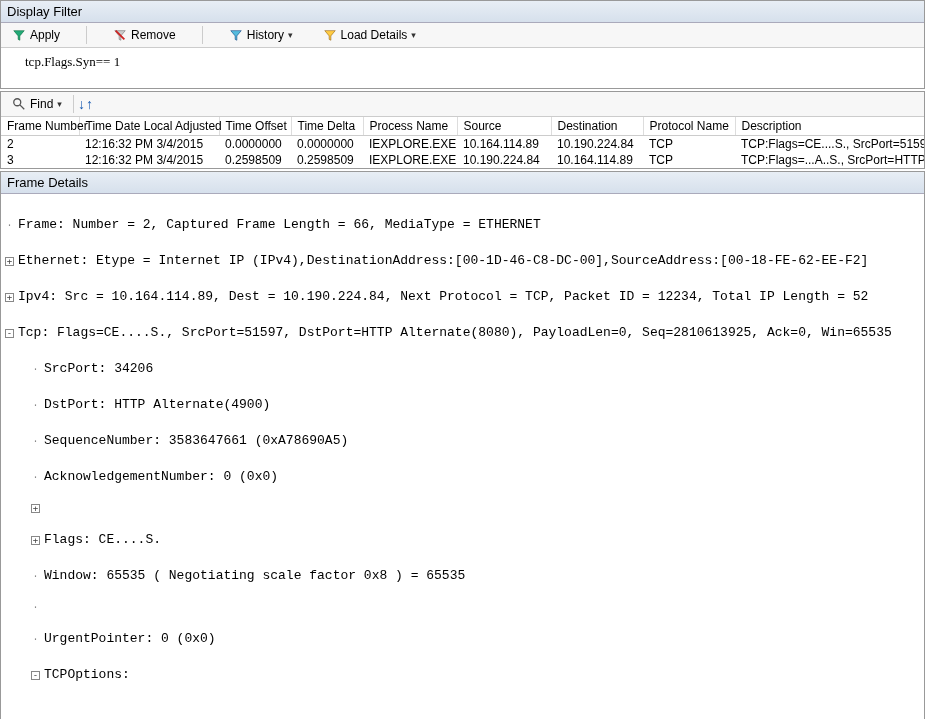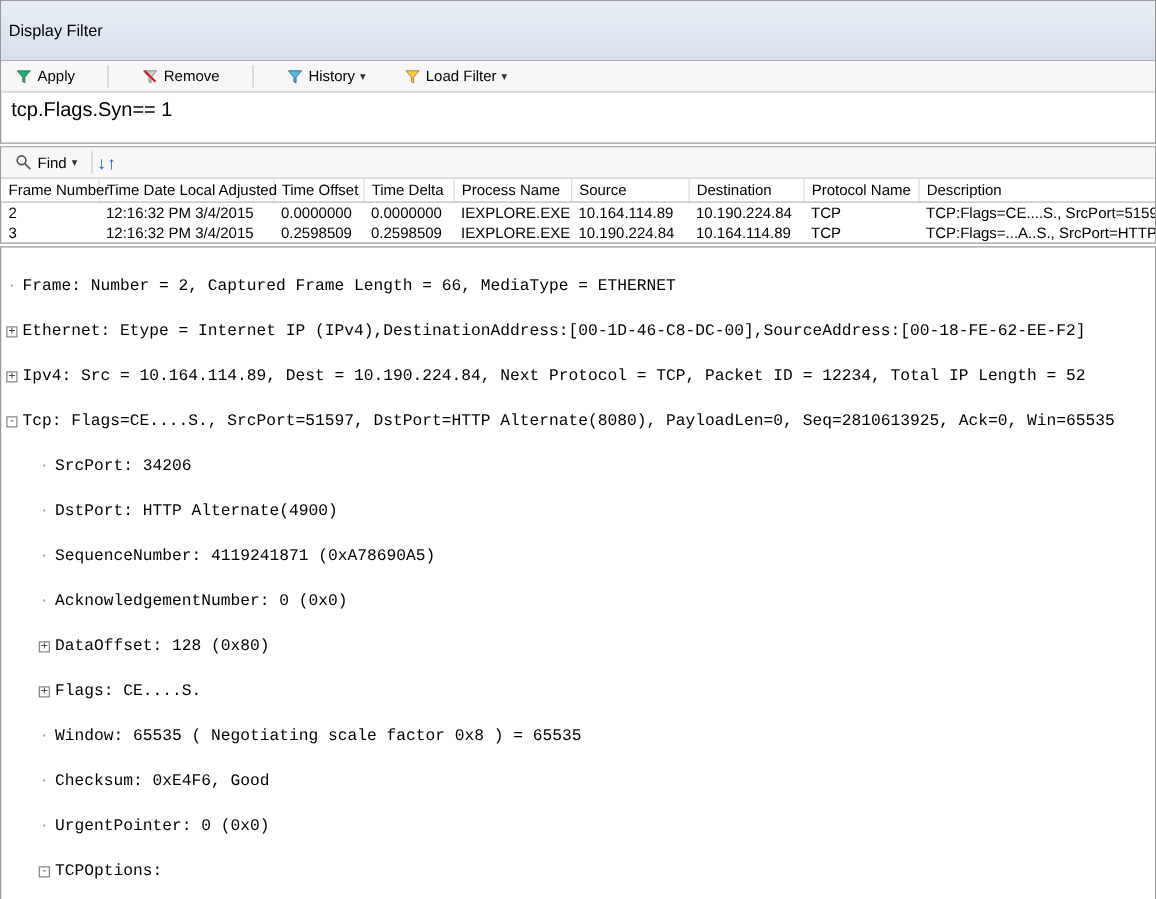--- a/index.html
+++ b/index.html
@@ -1,23 +1,23 @@
 <!DOCTYPE html>
 <html><head>
 <meta charset="utf-8">
 <style>
 * { box-sizing: border-box; margin: 0; padding: 0; }
 body { font-family: "Segoe UI", Tahoma, sans-serif; font-size: 12px; color: #000; background: #fff; width: 925px; }
 .panel { border: 1px solid #999; margin-bottom: 2px; }
-.panel-header { background: linear-gradient(#e8eef5, #d6e0ec); padding: 16px 6px; font-size: 13px; border-bottom: 1px solid #aab; }
+.panel-header { background: linear-gradient(#e8eef5, #d6e0ec); padding: 3px 6px; font-size: 13px; border-bottom: 1px solid #aab; }
 .toolbar { display: flex; align-items: center; padding: 2px 4px; gap: 16px; border-bottom: 1px solid #ccc; background: #f7f7f7; }
 .tool-btn { display: inline-flex; align-items: center; padding: 2px 6px; cursor: pointer; gap: 4px; border: 1px solid transparent; }
 .sep { width: 1px; height: 18px; background: #ccc; margin: 0 3px; }
 .dropdown-arrow { font-size: 9px; color: #333; }
-.filter-text { font-family: Liberation Sans, sans-serif; font-size: 16px; padding: 6px 8px; min-height: 40px; }
+.filter-text { font-family: Liberation Serif, serif; font-size: 13px; padding: 6px 24px; min-height: 40px; }
 .table { width: 100%; border-collapse: collapse; table-layout: fixed; }
 .table th { text-align: left; font-weight: normal; padding: 2px 6px; border-right: 1px solid #ddd; border-bottom: 1px solid #ccc; font-size: 12px; white-space: nowrap; background: #fff; }
 .table td { padding: 1px 6px; font-size: 12px; white-space: nowrap; overflow: hidden; }
 .scroll-x { overflow-x: auto; }
 .details { font-family: Consolas, "Courier New", monospace; font-size: 13px; padding: 4px 0; line-height: 18px; white-space: pre; }
 .tree-line { display: flex; align-items: center; }
 .toggle { display: inline-block; width: 9px; height: 9px; border: 1px solid #888; text-align: center; line-height: 7px; font-size: 9px; font-family: monospace; margin-right: 4px; cursor: pointer; background: #fff; color: #444; }
 .dash { display: inline-block; width: 9px; height: 9px; margin-right: 4px; text-align: center; line-height: 9px; color: #888; font-size: 10px; }
 .indent { display:inline-block; }
 .find-row { display:flex; align-items:center; padding:2px 4px; gap:1px; border-bottom:1px solid #ccc; background:#f7f7f7;}
@@ -50,21 +50,21 @@
       <svg class="ico" viewBox="0 0 16 16">
           <path d="M2 3h12l-5 6v5l-2-1v-4z" fill="#5bd" stroke="#037" stroke-width="0.6"></path>
         </svg>
       <span>History</span>
       <span class="dropdown-arrow">▾</span>
     </span>
     <span class="tool-btn">
       <svg class="ico" viewBox="0 0 16 16">
           <path d="M2 3h12l-5 6v5l-2-1v-4z" fill="#fc4" stroke="#850" stroke-width="0.6"></path>
         </svg>
-      <span>Load Filter</span>
+      <span>Load Details</span>
       <span class="dropdown-arrow">▾</span>
     </span>
   </div>
   <div class="filter-text">tcp.Flags.Syn== 1</div>
 </div>
 
 <div class="panel">
   <div class="find-row">
     <span class="tool-btn">
       <svg class="ico" viewBox="0 0 16 16">
@@ -115,33 +115,34 @@
           <td>10.164.114.89</td>
           <td>TCP</td>
           <td>TCP:Flags=...A..S., SrcPort=HTTP Alternate(808</td>
         </tr>
       </tbody>
     </table>
   </div>
 </div>
 
 <div class="panel">
+  <div class="panel-header">Frame Details</div>
   <div class="details">
 <div class="tree-line"><span class="indent" style="width:4px"></span><span class="dash">·</span><span>Frame: Number = 2, Captured Frame Length = 66, MediaType = ETHERNET</span></div>
 <div class="tree-line"><span class="indent" style="width:4px"></span><span class="toggle">+</span><span>Ethernet: Etype = Internet IP (IPv4),DestinationAddress:[00-1D-46-C8-DC-00],SourceAddress:[00-18-FE-62-EE-F2]</span></div>
 <div class="tree-line"><span class="indent" style="width:4px"></span><span class="toggle">+</span><span>Ipv4: Src = 10.164.114.89, Dest = 10.190.224.84, Next Protocol = TCP, Packet ID = 12234, Total IP Length = 52</span></div>
 <div class="tree-line"><span class="indent" style="width:4px"></span><span class="toggle">-</span><span>Tcp: Flags=CE....S., SrcPort=51597, DstPort=HTTP Alternate(8080), PayloadLen=0, Seq=2810613925, Ack=0, Win=65535</span></div>
 <div class="tree-line"><span class="indent" style="width:30px"></span><span class="dash">·</span><span>SrcPort: 34206</span></div>
 <div class="tree-line"><span class="indent" style="width:30px"></span><span class="dash">·</span><span>DstPort: HTTP Alternate(4900)</span></div>
-<div class="tree-line"><span class="indent" style="width:30px"></span><span class="dash">·</span><span>SequenceNumber: 4119241871 (0xA78690A5)</span></div>
+<div class="tree-line"><span class="indent" style="width:30px"></span><span class="dash">·</span><span>SequenceNumber: 3583647661 (0xA78690A5)</span></div>
 <div class="tree-line"><span class="indent" style="width:30px"></span><span class="dash">·</span><span>AcknowledgementNumber: 0 (0x0)</span></div>
-<div class="tree-line"><span class="indent" style="width:30px"></span><span class="toggle">+</span><span>DataOffset: 128 (0x80)</span></div>
+<div class="tree-line"><span class="indent" style="width:30px"></span><span class="toggle">+</span></div>
 <div class="tree-line"><span class="indent" style="width:30px"></span><span class="toggle">+</span><span>Flags: CE....S.</span></div>
 <div class="tree-line"><span class="indent" style="width:30px"></span><span class="dash">·</span><span>Window: 65535 ( Negotiating scale factor 0x8 ) = 65535</span></div>
-<div class="tree-line"><span class="indent" style="width:30px"></span><span class="dash">·</span><span>Checksum: 0xE4F6, Good</span></div>
+<div class="tree-line"><span class="indent" style="width:30px"></span><span class="dash">·</span></div>
 <div class="tree-line"><span class="indent" style="width:30px"></span><span class="dash">·</span><span>UrgentPointer: 0 (0x0)</span></div>
 <div class="tree-line"><span class="indent" style="width:30px"></span><span class="toggle">-</span><span>TCPOptions:</span></div>
 
 
 
 
 
 
 
 

